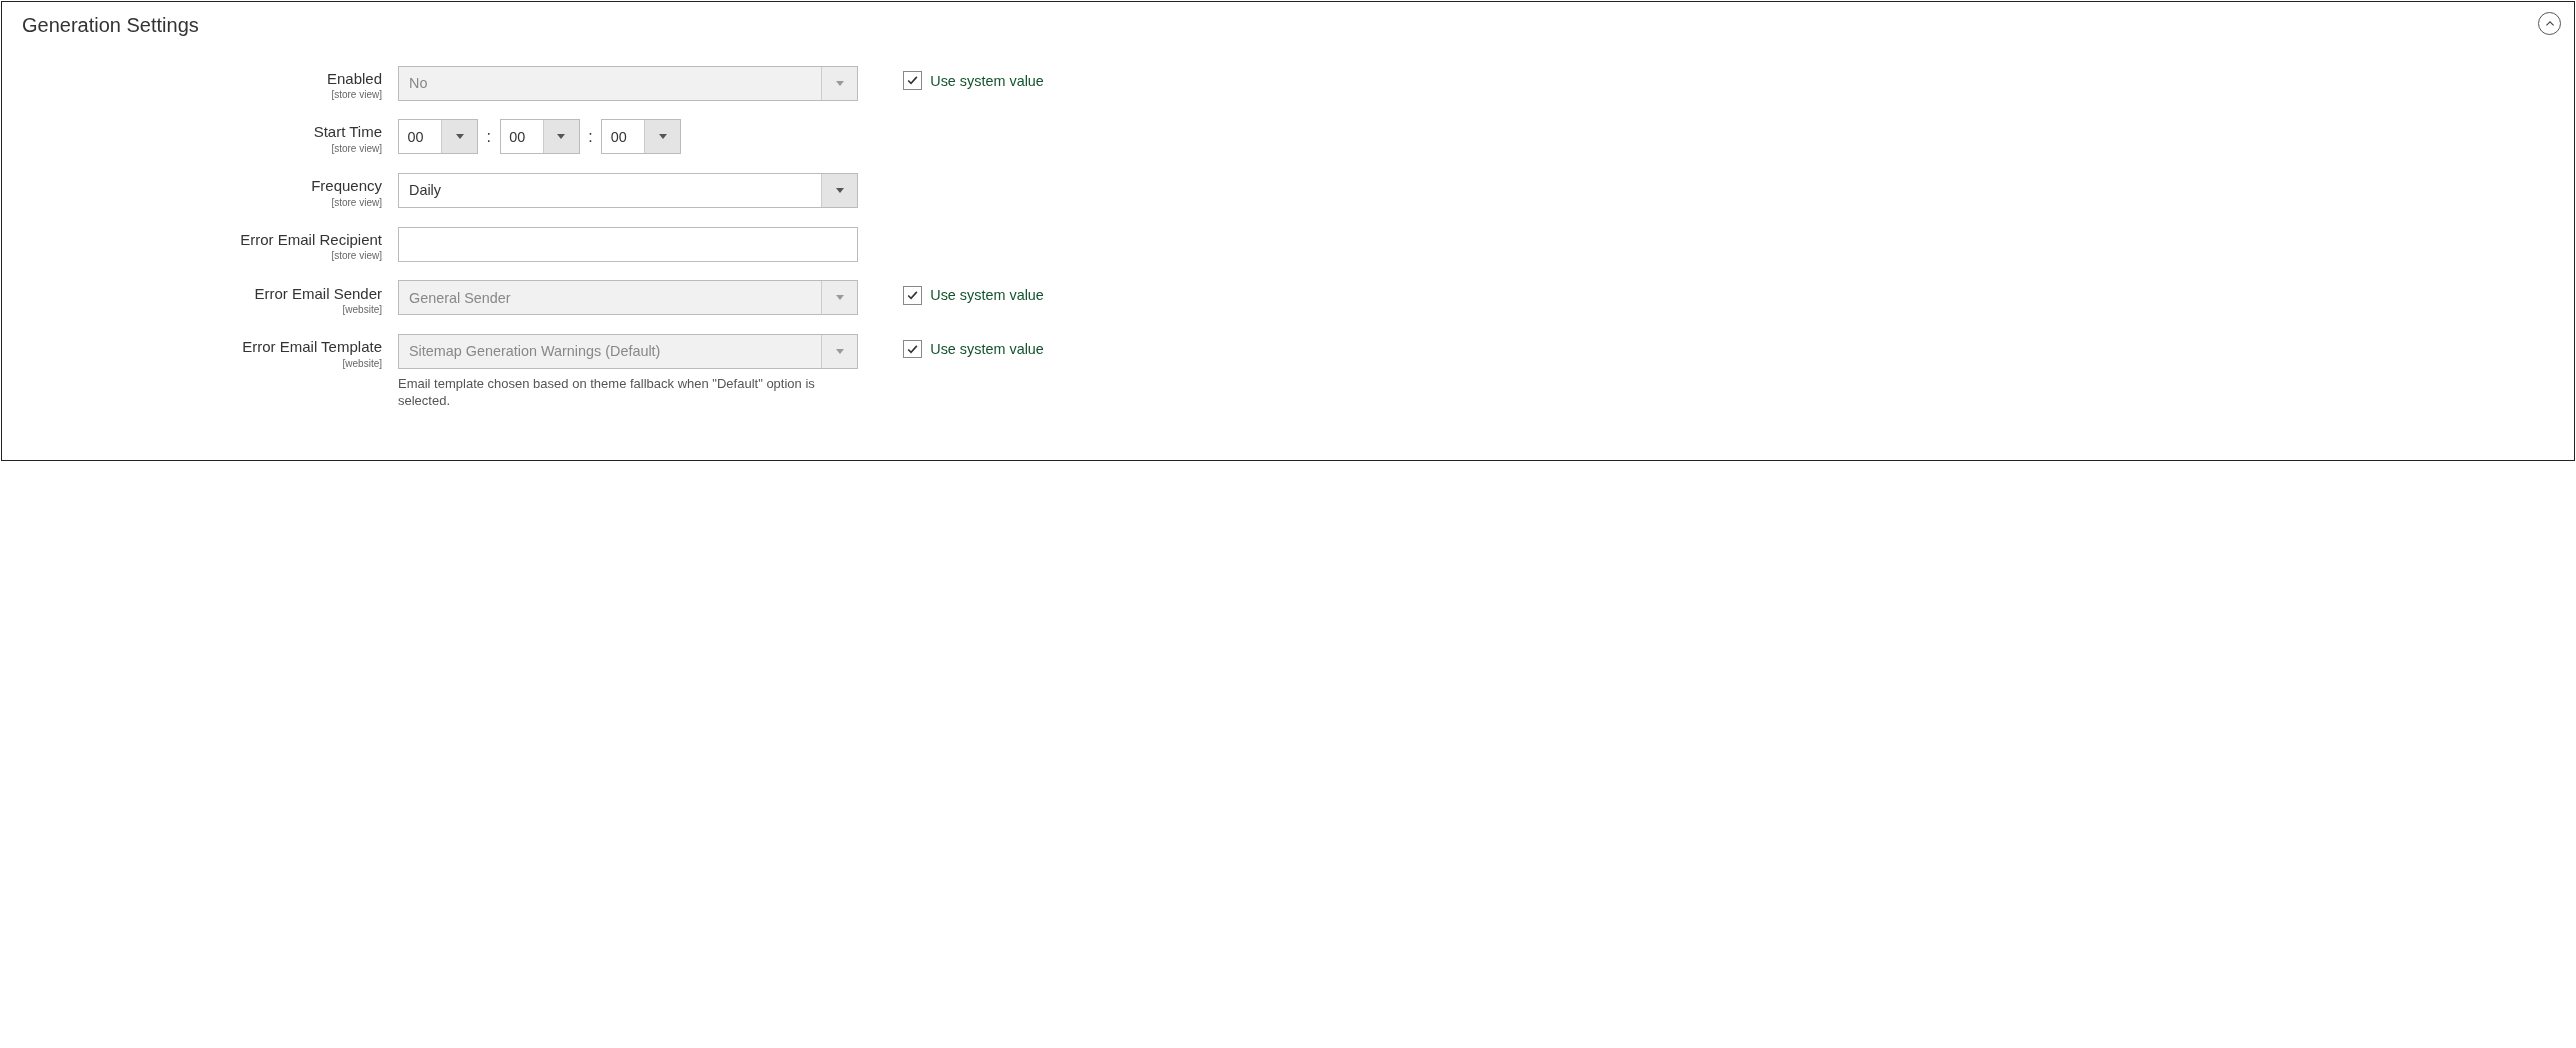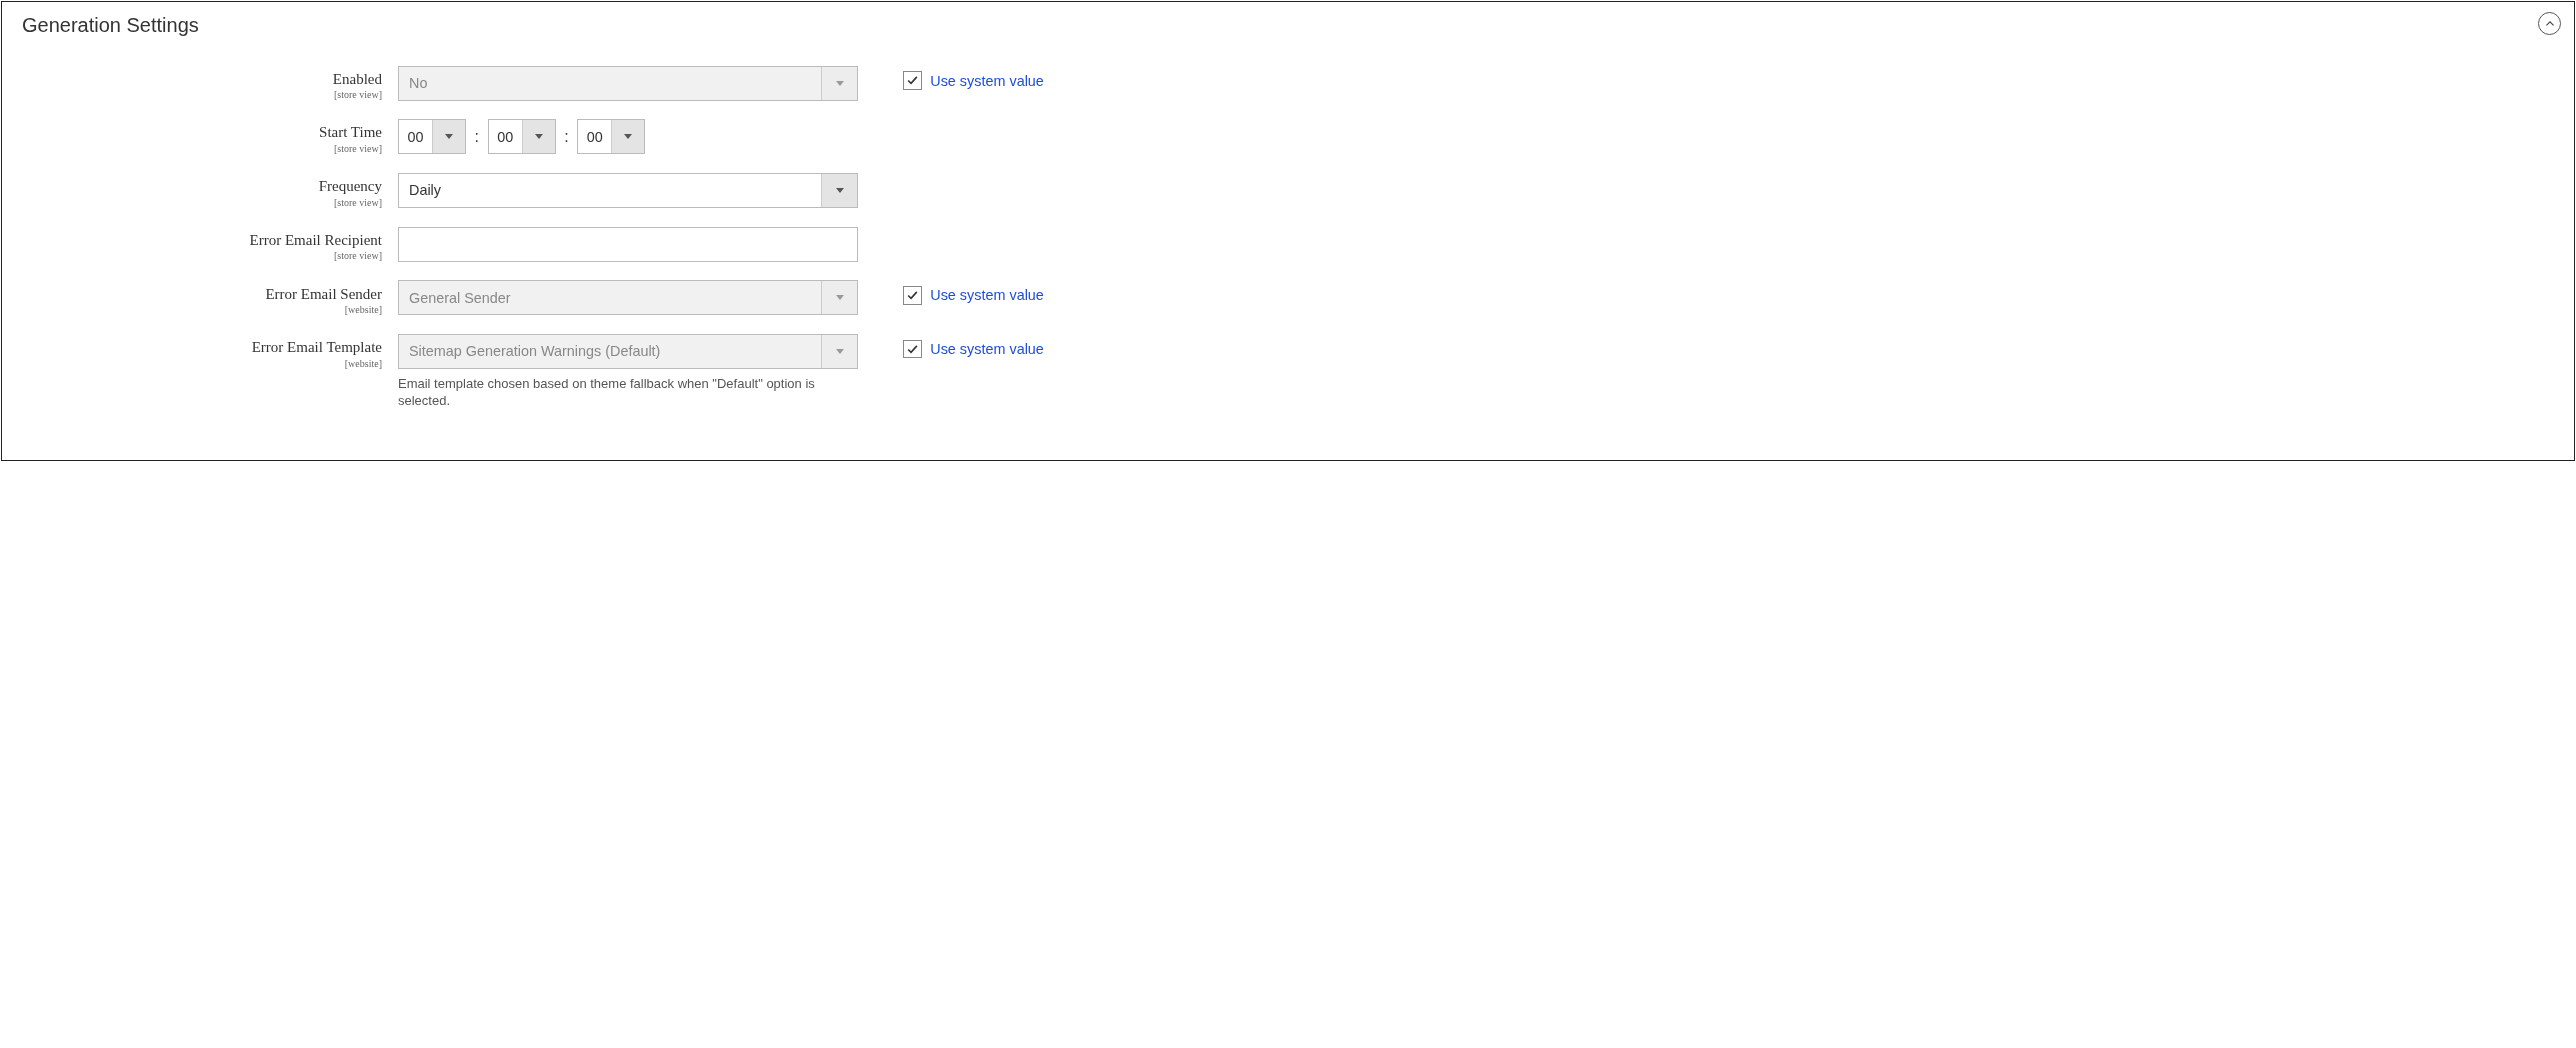--- a/index.html
+++ b/index.html
@@ -44,21 +44,20 @@
     display: flex;
     align-items: flex-start;
     margin-bottom: 18.7px;
     gap: 16px;
   }
   .label-col {
     width: 173px;
     text-align: right;
     padding-top: 4.3px;
     flex-shrink: 0;
-    font-family: Liberation Serif, serif;
   }
   .label-main {
     font-size: 15px;
     color: #333;
     line-height: 1.2;
   }
   .label-scope {
     font-size: 10px;
     color: #666;
     margin-top: 1.4px;
@@ -96,21 +95,21 @@
   }
   .select-arrow {
     width: 36px;
     border-left: 0.7px solid #ccc;
     background: #e4e4e4;
     display: flex;
     align-items: center;
     justify-content: center;
   }
   .select-box.disabled .select-arrow { background: #ededed; }
-  .select-box.small { width: 68px; }
+  .select-box.small { width: 80px; }
   .select-box.small .select-value { padding: 7.2px 8.6px; }
 
   .tri-down {
     width: 0; height: 0;
     border-left: 4.3px solid transparent;
     border-right: 4.3px solid transparent;
     border-top: 5.8px solid #555;
   }
   .select-box.disabled .tri-down { border-top-color: #999; }
 
@@ -141,21 +140,21 @@
     border: 1.1px solid #888;
     background: #fff;
     display: flex;
     align-items: center;
     justify-content: center;
     cursor: pointer;
   }
   .checkbox-box svg { width: 13px; height: 13px; }
   .sysval-label {
     font-size: 14.4px;
-    color: #1d4ed8;
+    color: #14532d;
   }
 
   .help-text {
     font-size: 13px;
     color: #555;
     margin-top: 5.8px;
     line-height: 1.35;
   }
 </style>
 </head>

